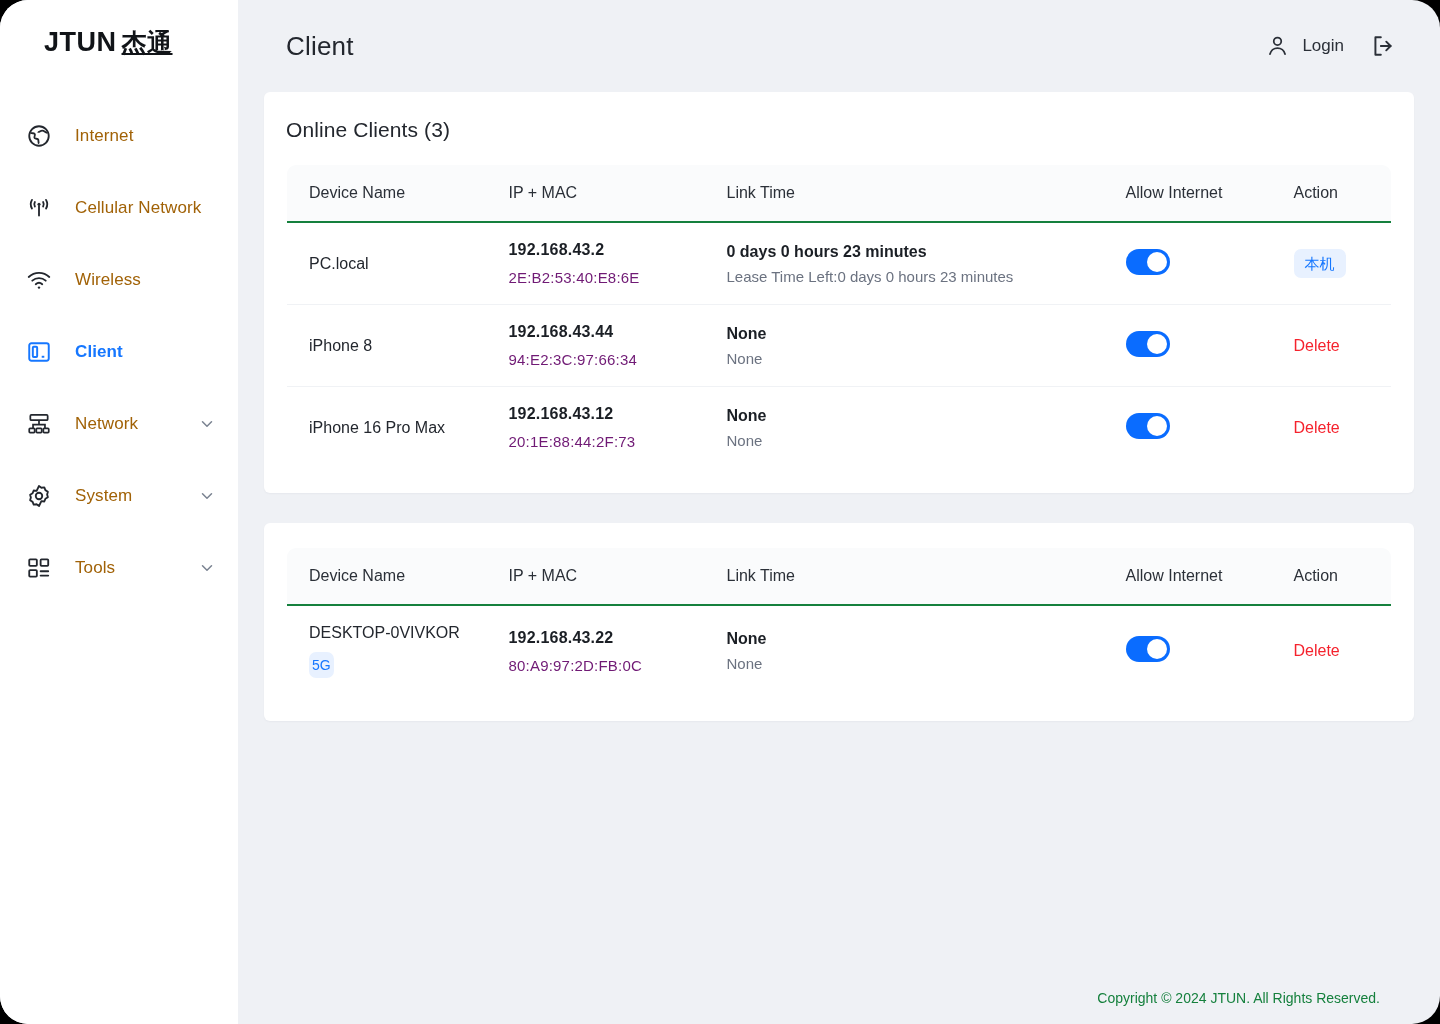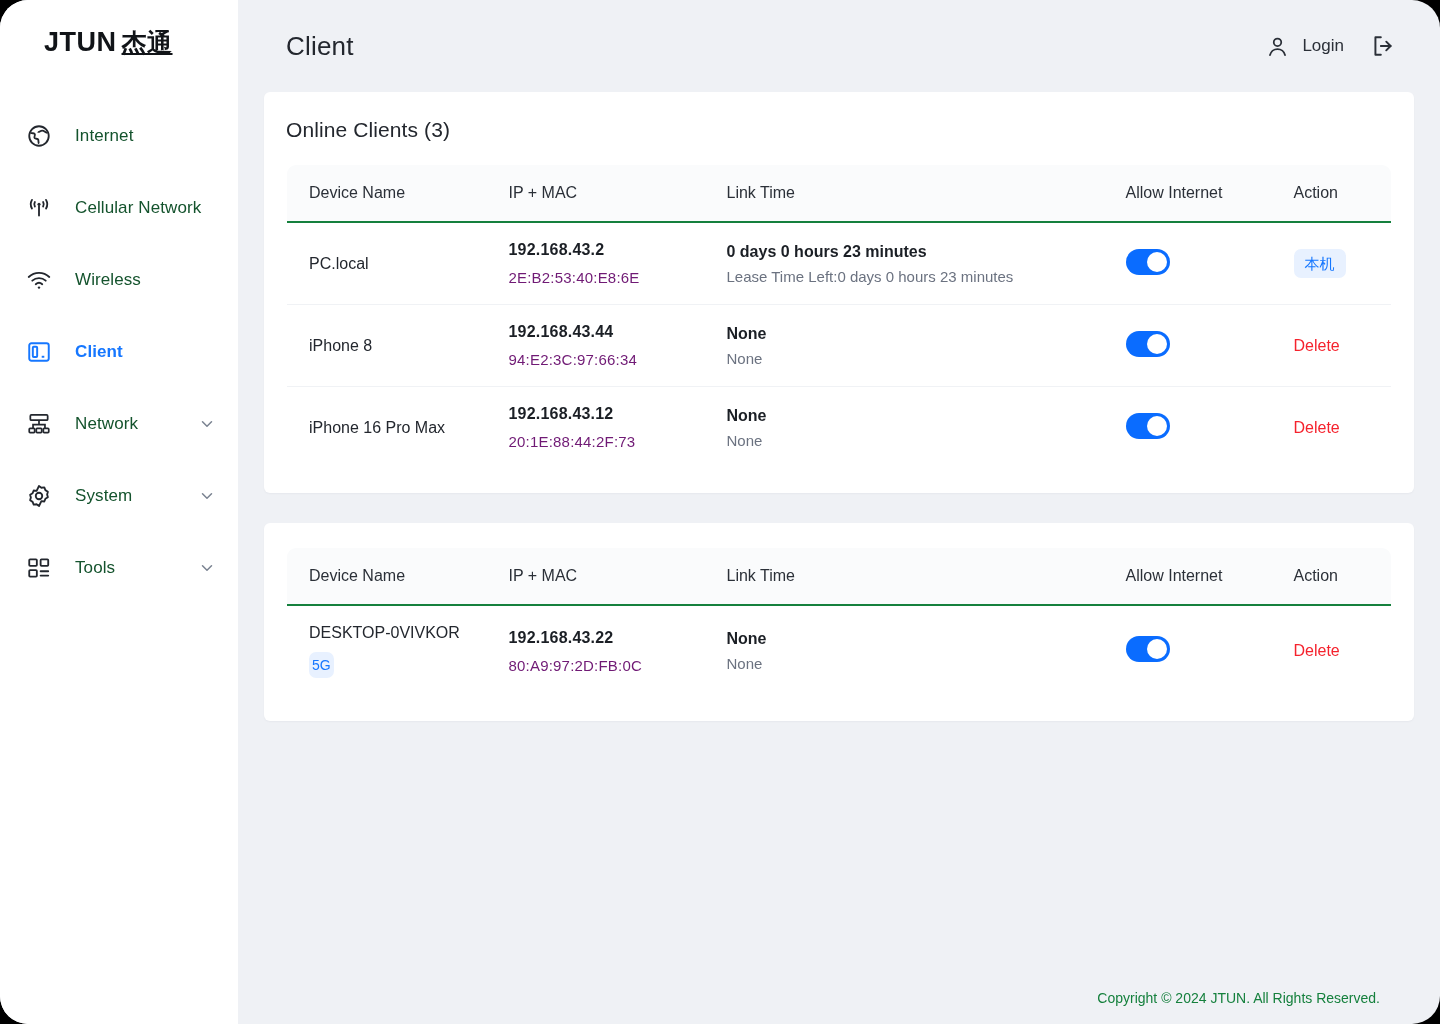--- a/index.html
+++ b/index.html
@@ -53,21 +53,21 @@
   }
   .nav-item .ico {
     width: 34px; height: 34px;
     display: flex; align-items: center; justify-content: center;
     flex: 0 0 34px;
     color: #23272e;
   }
   .nav-item .label {
     font-size: 17px;
     margin-left: 19px;
-    color: #14532d;
+    color: #a16207;
     white-space: nowrap;
     letter-spacing: 0.1px;
   }
   .nav-item .chev {
     margin-left: auto;
     color: #7a8391;
     display: flex; align-items: center;
   }
   .nav-item.active .label { color: #1677ff; font-weight: 700; }
   .nav-item.active .ico { color: #1677ff; }
@@ -87,21 +87,21 @@
   }
   .page-title {
     font-size: 26px;
     color: #23272e;
     font-weight: 400;
     letter-spacing: 0.2px;
   }
   .topbar-right {
     margin-left: auto;
     display: flex;
-    align-items: center;
+    align-items: flex-start;
     gap: 26px;
   }
   .login-btn {
     display: flex; align-items: center; gap: 12px;
     color: #2b3038; cursor: pointer;
   }
   .login-btn .txt { font-size: 17px; }
   .logout-btn { cursor: pointer; color: #2b3038; display:flex; align-items:center; }
 
   .content { padding: 0 26px; }

